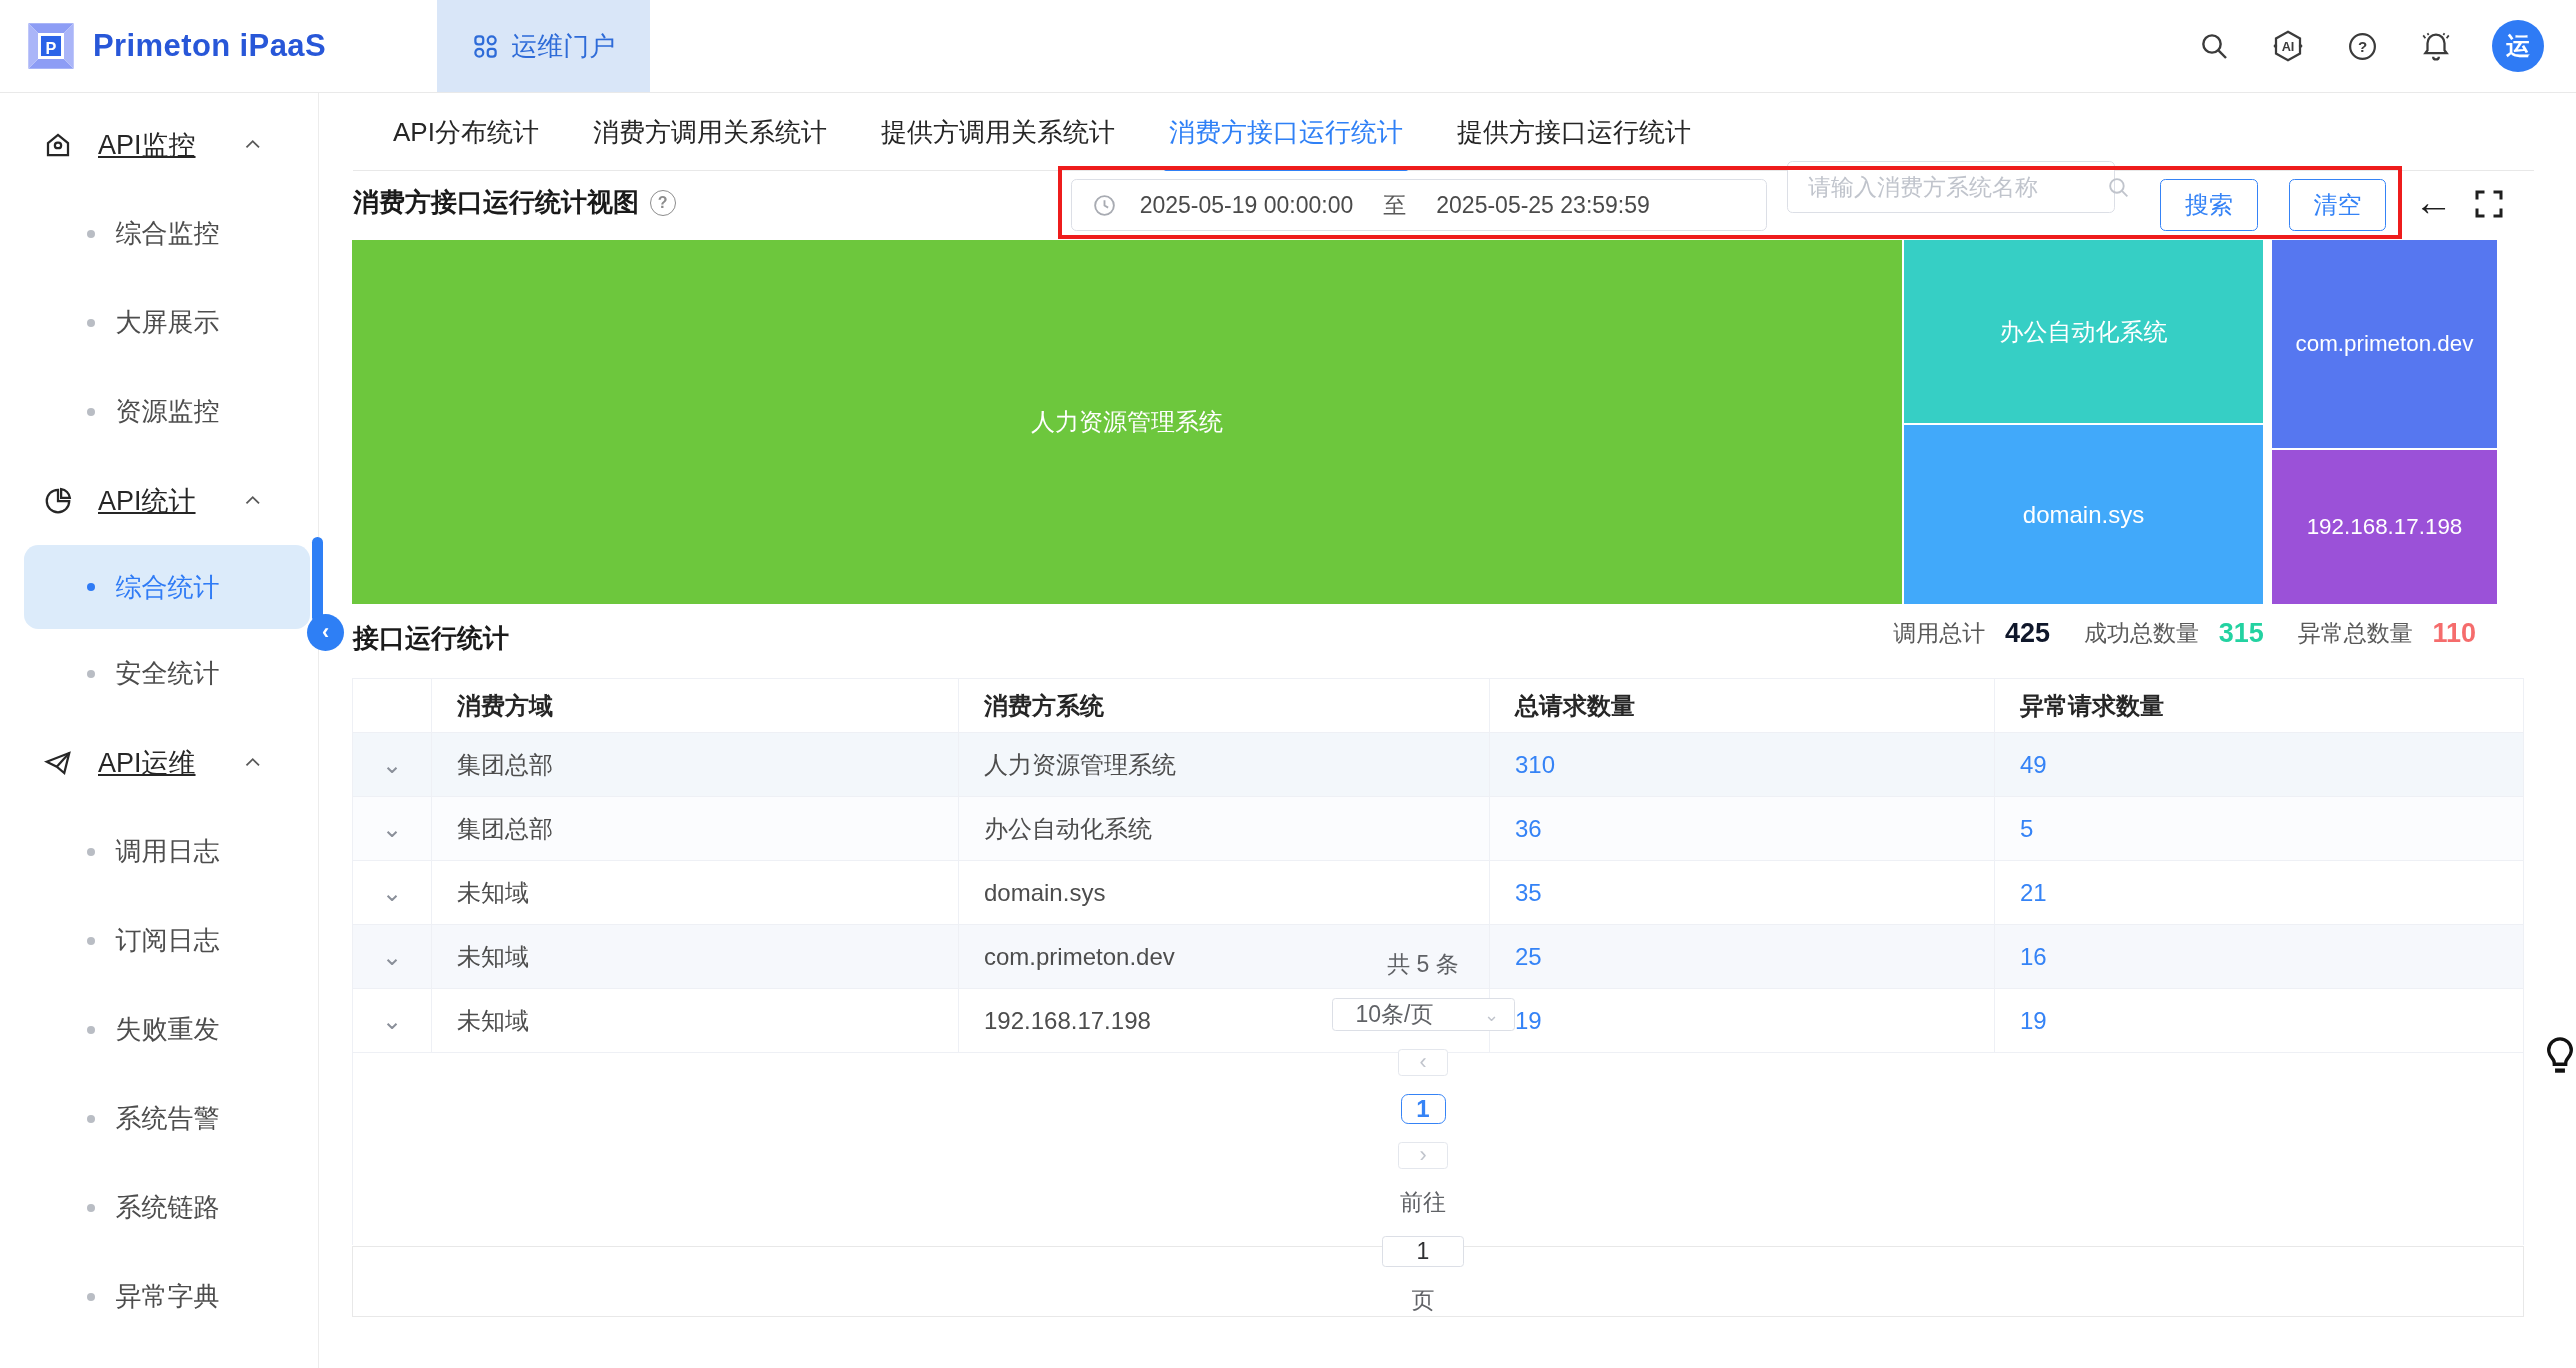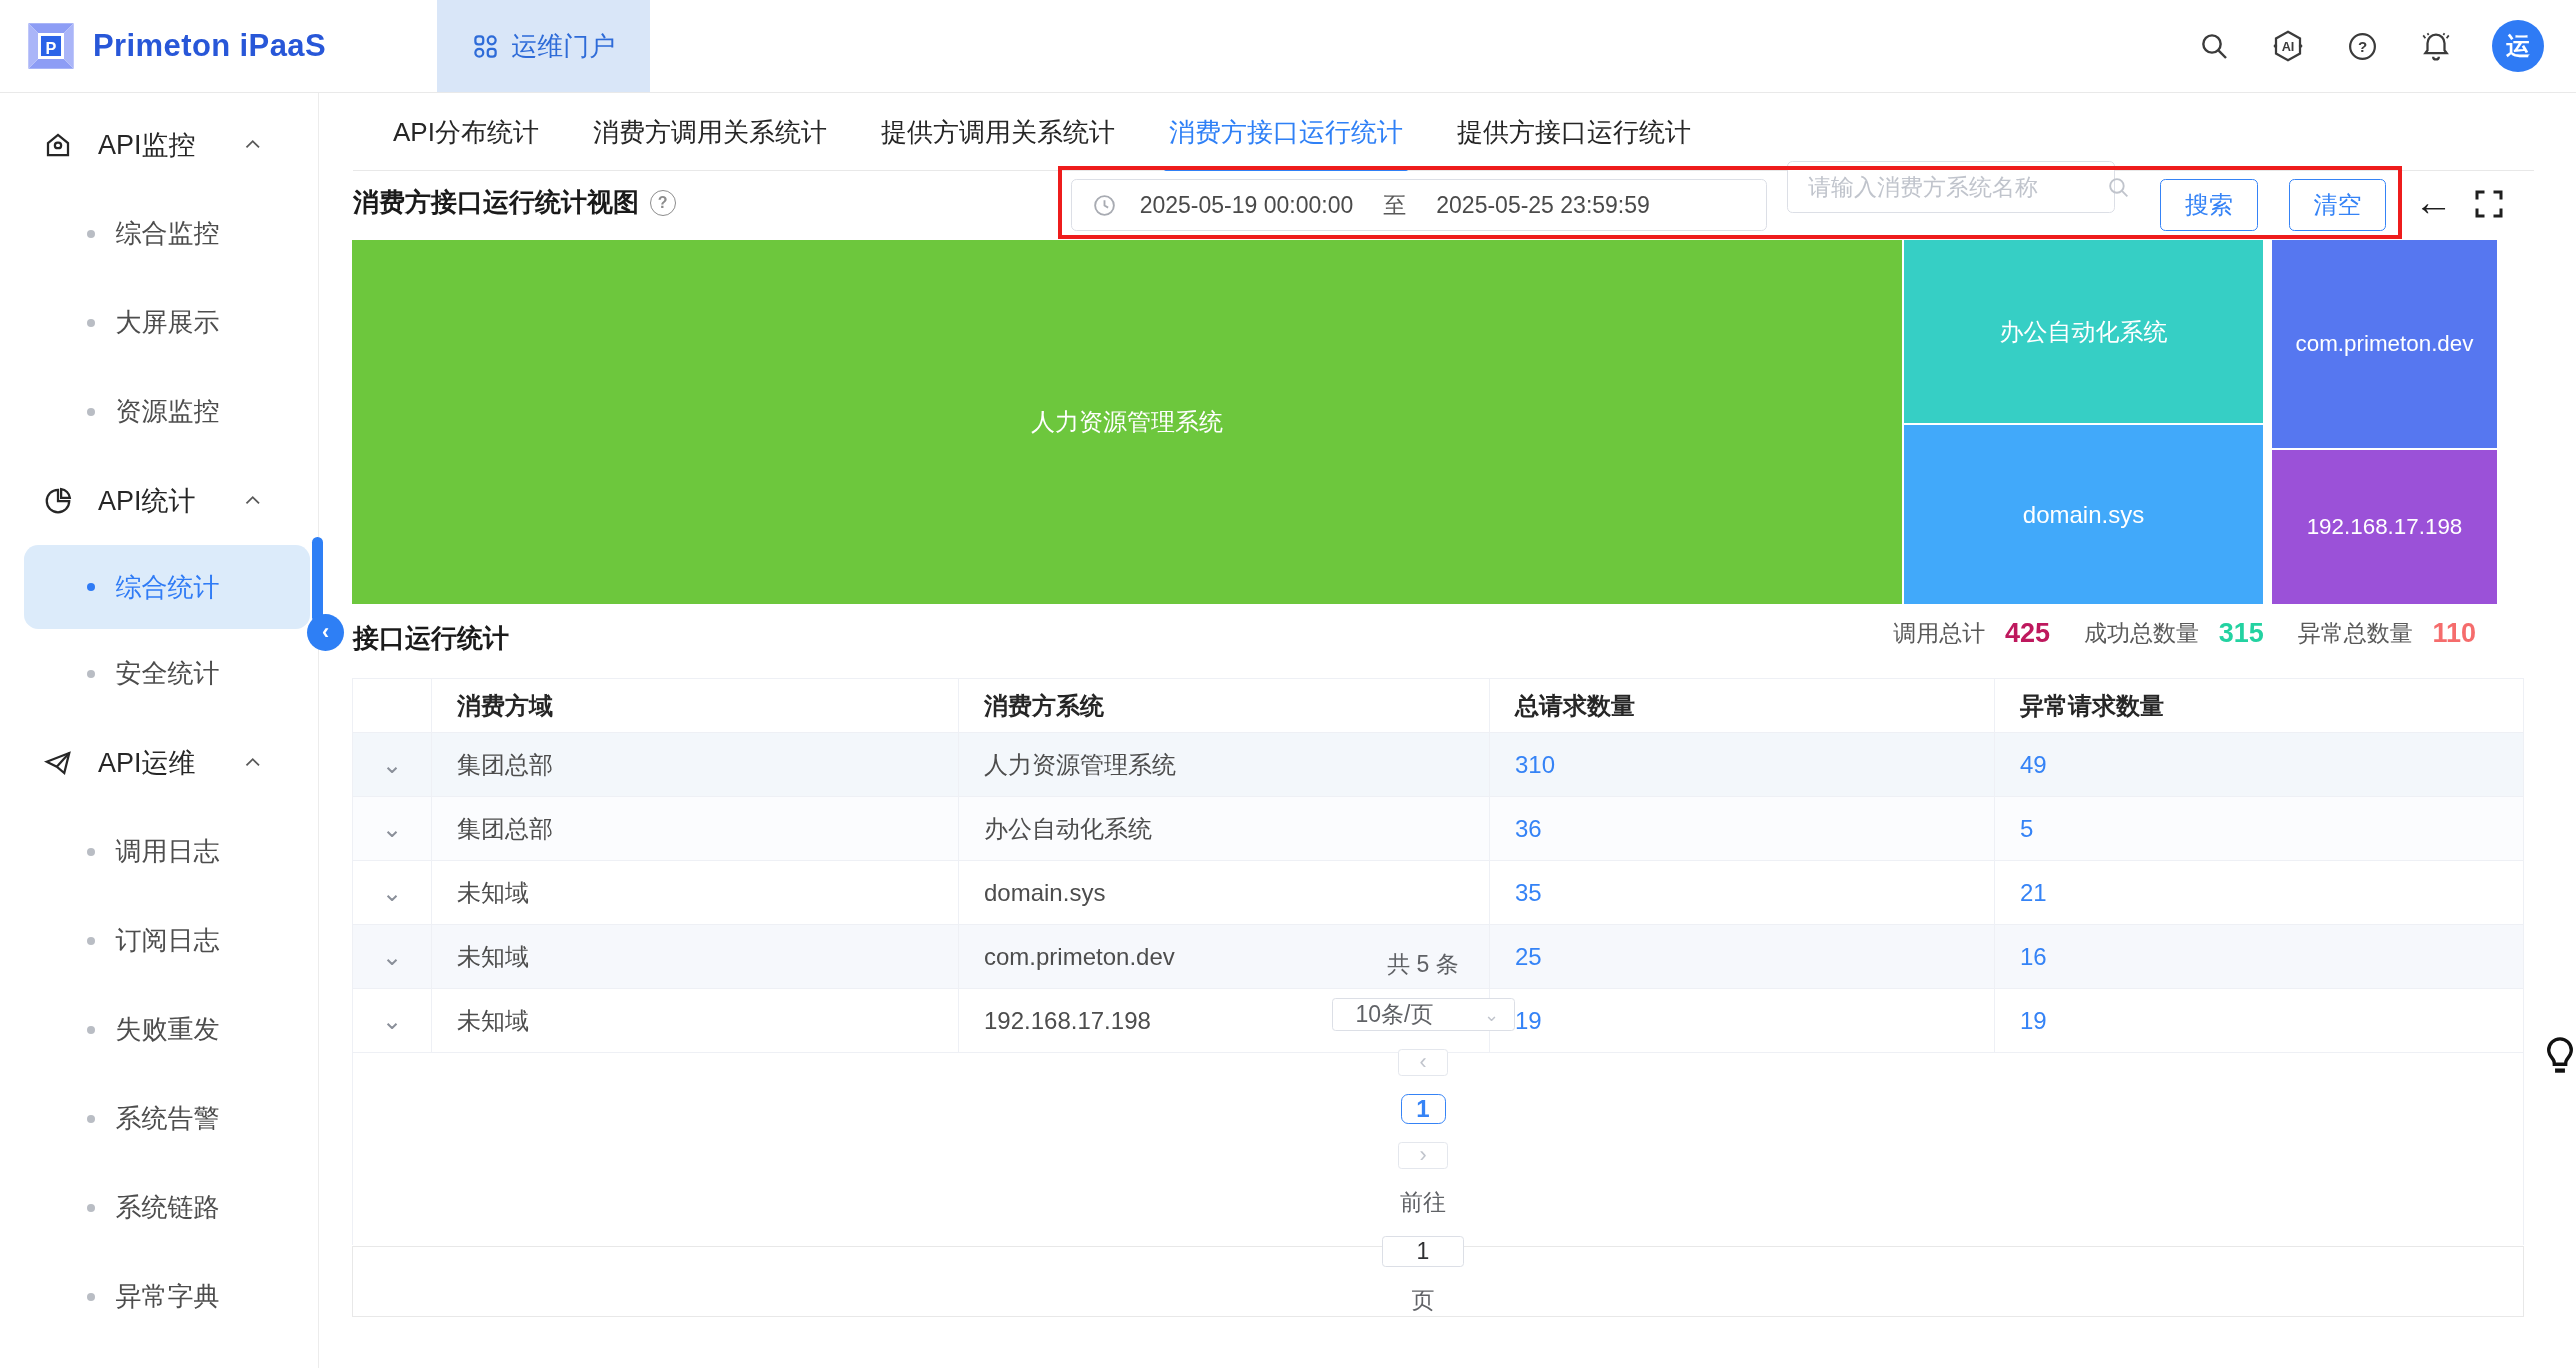--- a/index.html
+++ b/index.html
@@ -17,21 +17,21 @@
   .portal-tab{position:absolute;left:437px;top:0;height:92px;width:213px;background:#d9e6f8;
     display:flex;align-items:center;justify-content:center;gap:12.5px;color:#2e6bd8;font-size:26px;cursor:pointer;}
   .top-icons{position:absolute;right:32px;top:0;height:92px;display:flex;align-items:center;gap:38px;}
   .ticon{width:36px;height:36px;display:flex;align-items:center;justify-content:center;color:#3b3b3b;}
   .avatar{width:52px;height:52px;border-radius:50%;background:#2f7bf5;color:#fff;font-size:24px;
     display:flex;align-items:center;justify-content:center;font-weight:bold;}
   
   .sidebar{position:absolute;left:0;top:93px;width:319px;height:1275px;background:#fff;
     border-right:0.9px solid #ececec;box-sizing:border-box;padding-top:7.2px;}
   .side-row{height:89px;display:flex;align-items:center;position:relative;}
-  .side-section{padding-left:43px;font-size:27px;color:#262626;gap:25px;}
+  .side-section{padding-left:43px;font-size:27px;color:#262626;gap:25px;text-decoration:underline;}
   .side-section .chev{position:absolute;right:55px;}
   .side-item{padding-left:87px;font-size:26px;color:#4d4d4d;gap:20.6px;cursor:pointer;}
   .bullet{width:8px;height:8px;border-radius:50%;background:#b9bdc4;flex:0 0 auto;}
   .side-item.active-pill{margin:0 8px 0 24px;padding-left:63px;background:#dcebfa;border-radius:14.3px;
     height:84px;color:#2f7bf5;}
   .side-item.active-pill .bullet{background:#2f7bf5;}
   .scroll-handle{position:absolute;left:312px;top:537px;width:10.7px;height:86px;border-radius:5.4px;background:#2e7ff5;z-index:6;}
   .collapse-btn{position:absolute;left:307px;top:614px;width:37px;height:37px;border-radius:50%;
     background:#2e7ff5;color:#fff;display:flex;align-items:center;justify-content:center;
     font-size:21.5px;font-weight:bold;z-index:7;cursor:pointer;}
@@ -71,21 +71,21 @@
   .tile{position:absolute;display:flex;align-items:center;justify-content:center;color:#fff;font-size:24px;cursor:pointer;}
   .tile-0{left:0;top:0;width:1550px;height:364px;}
   .tile-1{left:1552px;top:0;width:359px;height:183px;}
   .tile-2{left:1552px;top:185px;width:359px;height:179px;}
   .tile-3{left:1920px;top:0;width:225px;height:208px;text-align:center;font-size:22.4px;}
   .tile-4{left:1920px;top:210px;width:225px;height:154px;font-size:22.4px;}
   
   .stats-title{position:absolute;left:353px;top:621px;font-size:26px;font-weight:bold;color:#1a1a1a;}
   .stats{position:absolute;right:100px;top:618px;display:flex;align-items:center;gap:34px;font-size:23px;color:#595959;}
   .stats .num{font-size:27px;font-weight:bold;margin-left:-14.3px;}
-  .num-total{color:#be185d;}
+  .num-total{color:#0f172a;}
   .num-success{color:#23d2a1;}
   .num-error{color:#f56c6c;}
   
   .table{position:absolute;left:352px;top:678px;width:2172px;border:0.9px solid #eef0f5;border-bottom:none;box-sizing:border-box;}
   .trow{display:flex;width:100%;box-sizing:border-box;border-bottom:0.9px solid #eef0f5;background:#fff;}
   .thead{height:54px;font-weight:bold;color:#262626;}
   .tbody-row{height:64px;color:#4d4d4d;}
   .cell{display:flex;align-items:center;padding-left:25px;box-sizing:border-box;border-right:0.9px solid #eef0f5;font-size:24px;overflow:hidden;white-space:nowrap;}
   .cell:last-child{border-right:none;}
   .c-exp{width:79px;justify-content:center;padding-left:0;color:#8a8f99;}

